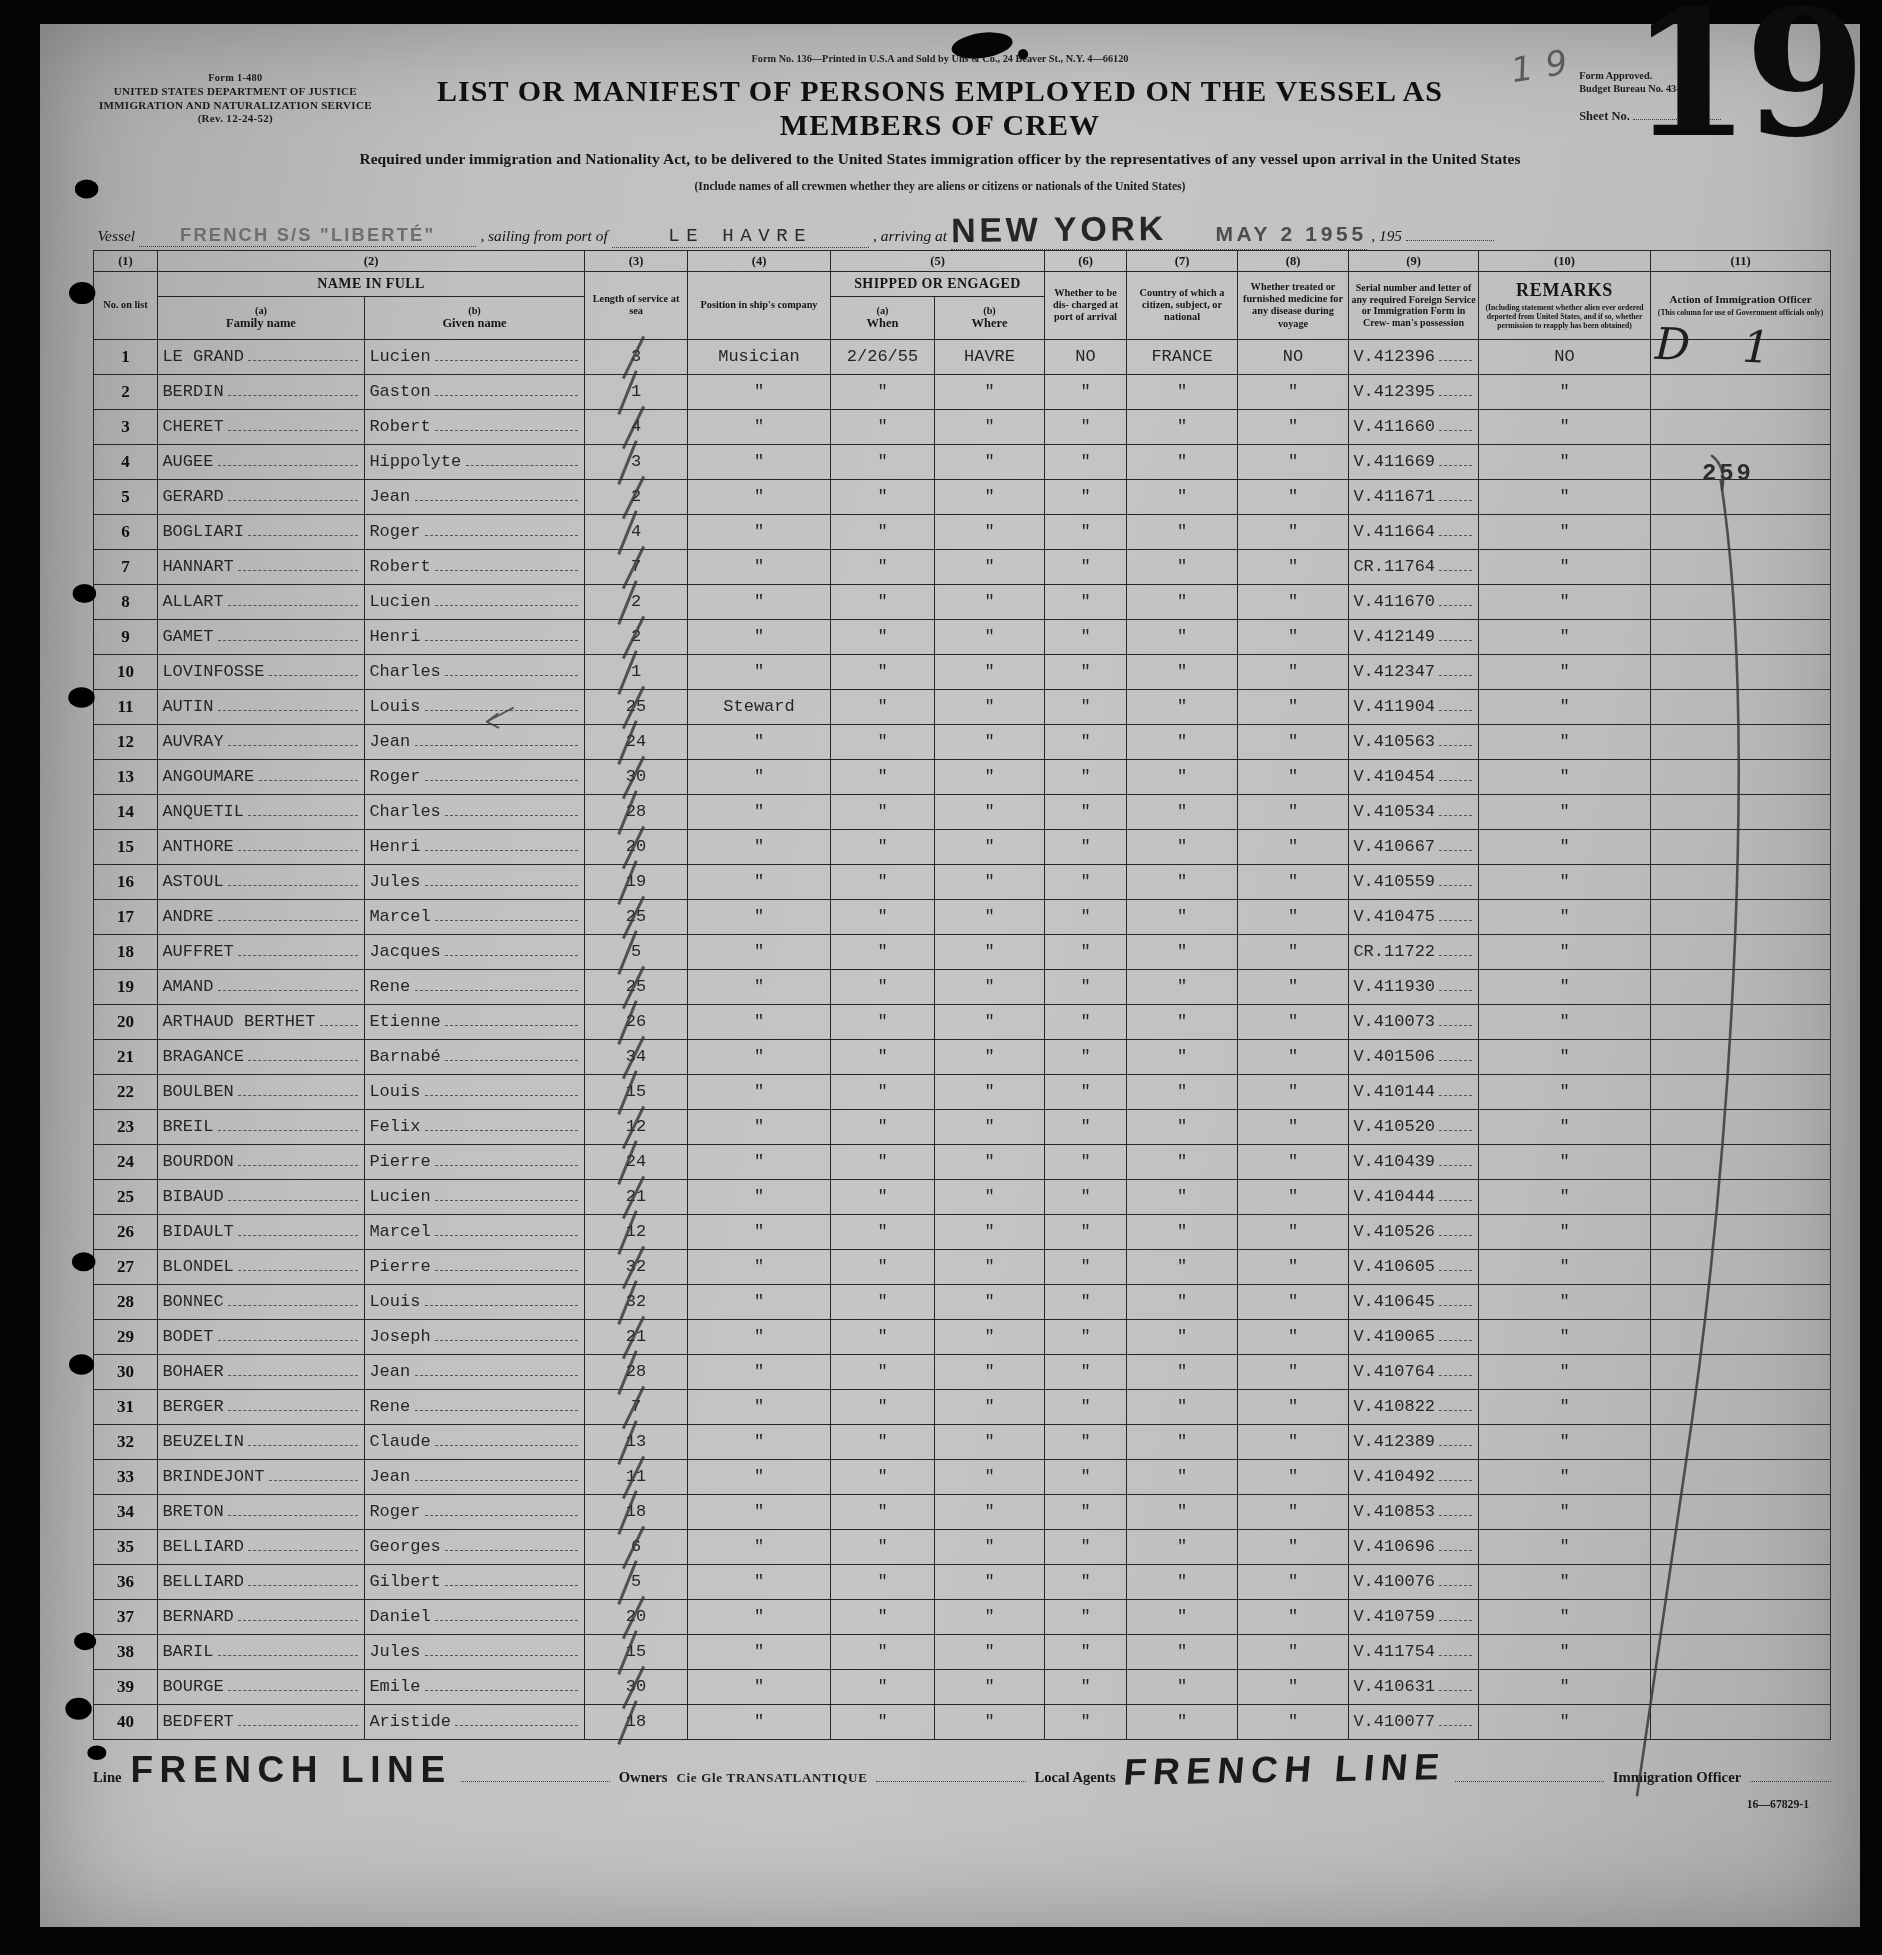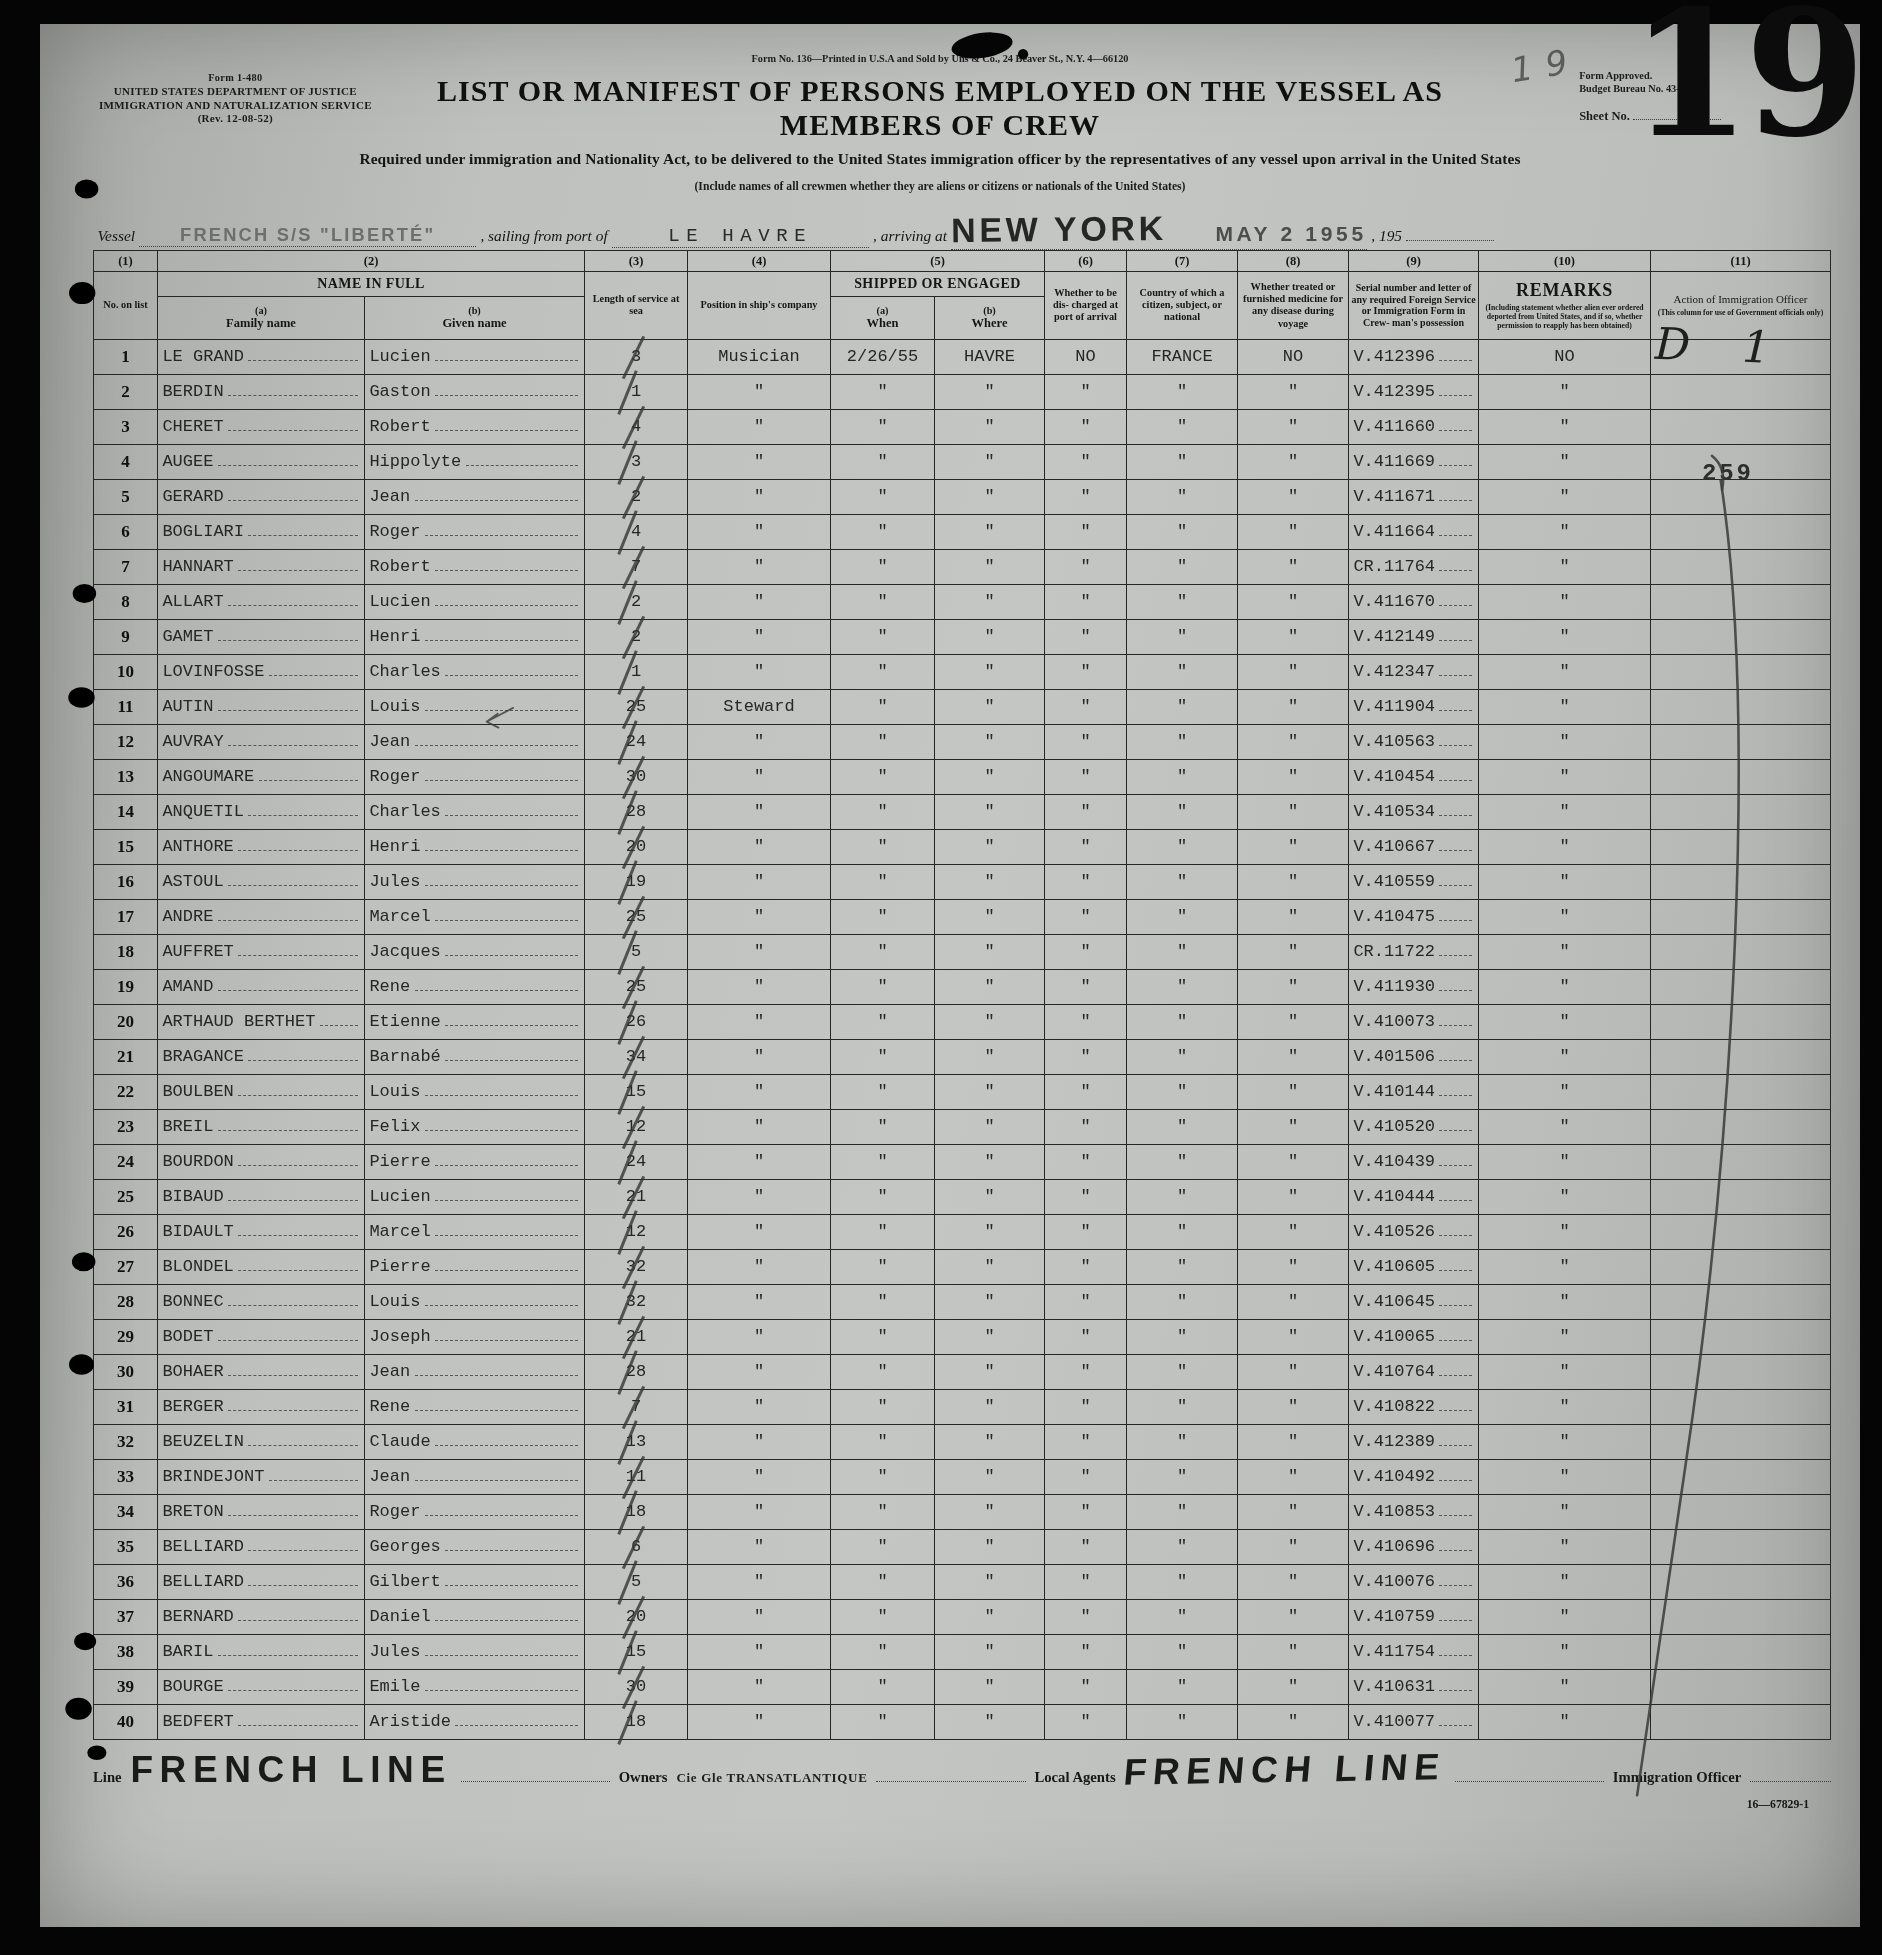--- a/index.html
+++ b/index.html
@@ -48,21 +48,21 @@
   table{border-collapse:collapse;table-layout:fixed;width:1738px;margin-top:2.9px;}
   th,td{border:1.5px solid #262626;box-sizing:border-box;overflow:visible;}
   thead th{font-family:"Liberation Serif", serif;color:#161616;vertical-align:top;padding:1.5px 2.2px;}
   .numrow th{height:20.5px;font-size:12.5px;font-weight:bold;text-align:center;vertical-align:middle;padding:0;}
   .labrow th{font-size:10.3px;font-weight:bold;line-height:1.18;text-align:center;}
   .labrow th.bigl{font-size:14px;letter-spacing:0.4px;vertical-align:middle;height:25px;}
   .labrow th.tall{vertical-align:middle;}
   .labrow th.c9h{font-size:10px;}
   .remt{font-size:18px;font-weight:bold;letter-spacing:0.7px;}
   .remn,.actn{font-size:7.7px;font-weight:bold;line-height:1.15;margin-top:2.2px;}
-  .actt{font-size:11px;font-weight:normal;}
+  .actt{font-size:11px;font-weight:bold;}
   .subrow th{height:43px;font-size:12.5px;font-weight:bold;text-align:center;vertical-align:middle;}
   .sn{display:block;font-size:10.3px;font-weight:bold;}
 
   tbody td{height:35px;font-family:"Liberation Mono","DejaVu Sans Mono", monospace;
            font-size:17px;color:#262626;text-align:center;padding:0 4.4px;}
   tbody td.c0{font-family:"Liberation Serif", serif;font-weight:bold;font-size:17px;color:#101010;}
   tbody td.c1,tbody td.c2,tbody td.c10{text-align:left;}
   .cf{display:flex;align-items:baseline;}
   .cf .t{white-space:nowrap;}
   .cf .fill{flex:1;border-bottom:1.5px dashed #454545;margin:0 1.5px 3.7px 4.4px;min-width:7.3px;opacity:.85;}
@@ -99,21 +99,21 @@
 </head>
 <body>
 
 <div class="page">
 
   <header>
     <div class="hdr-left">
       <div class="fno">Form 1-480</div>
       <div>UNITED STATES DEPARTMENT OF JUSTICE</div>
       <div>IMMIGRATION AND NATURALIZATION SERVICE</div>
-      <div>(Rev. 12-08-52)</div>
+      <div>(Rev. 12-24-52)</div>
     </div>
     <div class="hdr-center">
       <div class="printer">Form No. 136—Printed in U.S.A and Sold by Uns &amp; Co., 24 Beaver St., N.Y. 4—66120</div>
       <h1 class="title">LIST OR MANIFEST OF PERSONS EMPLOYED ON THE VESSEL AS MEMBERS OF CREW</h1>
       <div class="subtitle">Required under immigration and Nationality Act, to be delivered to the United States immigration officer by the representatives of any vessel upon arrival in the United States</div>
       <div class="include">(Include names of all crewmen whether they are aliens or citizens or nationals of the United States)</div>
     </div>
     <div class="hdr-right">
       <div>Form Approved.</div>
       <div>Budget Bureau No. 43—</div>

